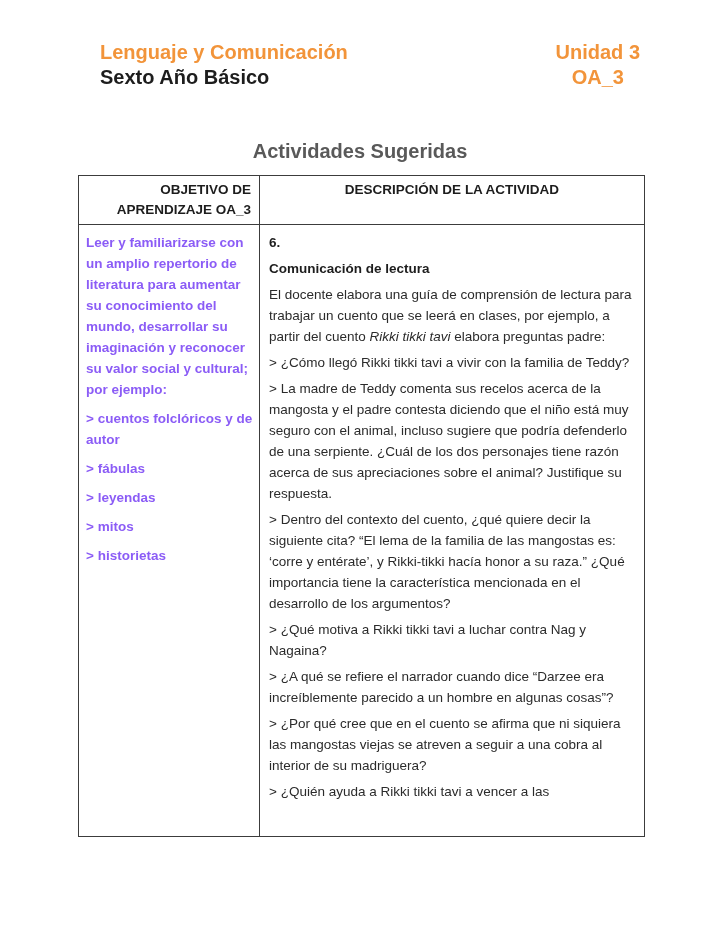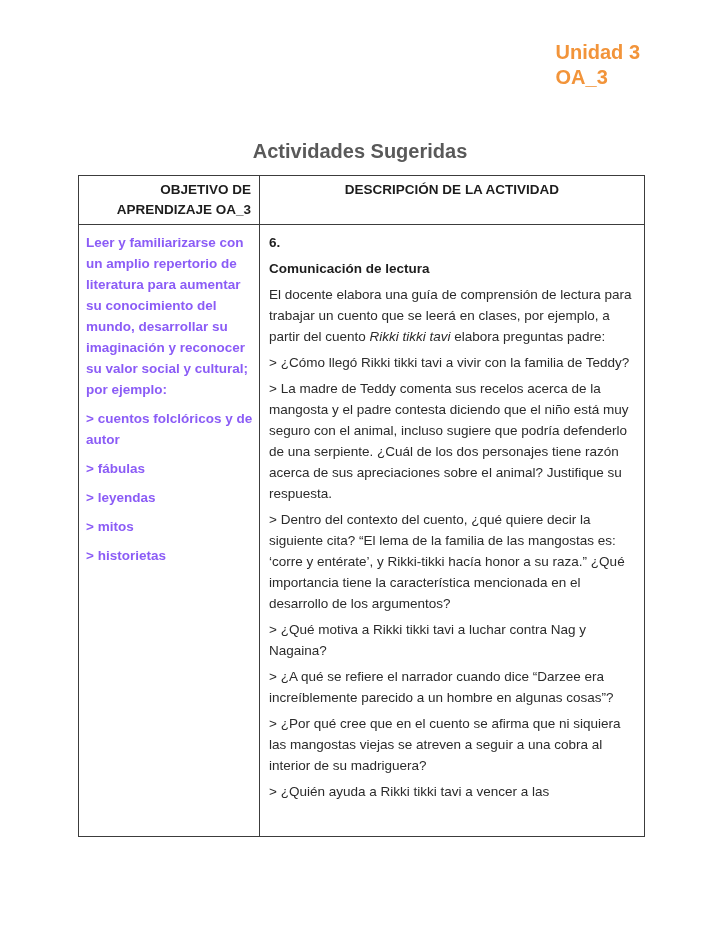--- a/index.html
+++ b/index.html
@@ -15,21 +15,21 @@
   .doc-header {
     position: absolute;
     top: 40px;
     left: 100px;
     right: 80px;
     display: flex;
     justify-content: space-between;
     align-items: flex-start;
   }
   .hdr-left, .hdr-right { line-height: 25px; font-size: 20px; font-weight: 700; }
-  .hdr-right { text-align: left; }
+  .hdr-right { text-align: center; }
   .subject { color: #F2943A; }
   .grade { color: #1d1d1d; }
   .unit, .oa { color: #F2943A; }
 
   .doc-title {
     position: absolute;
     top: 140px;
     left: 0;
     width: 100%;
     text-align: center;
@@ -84,20 +84,22 @@
     color: #2b2b2b;
   }
   .desc-cell p.bold { font-weight: 700; color: #1d1d1d; }
   .desc-cell em { font-style: italic; }
 </style>
 </head>
 <body>
 
 <div class="doc-header">
   <div class="hdr-left">
+    <div class="subject">Lenguaje y Comunicación</div>
+    <div class="grade">Sexto Año Básico</div>
   </div>
   <div class="hdr-right">
     <div class="unit">Unidad 3</div>
     <div class="oa">OA_3</div>
   </div>
 </div>
 
 <div class="doc-title">Actividades Sugeridas</div>
 
 <table class="activity-table">

